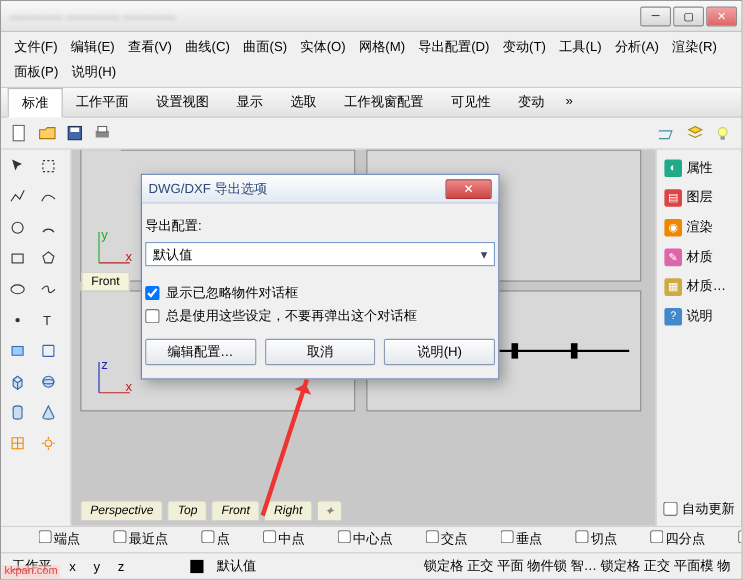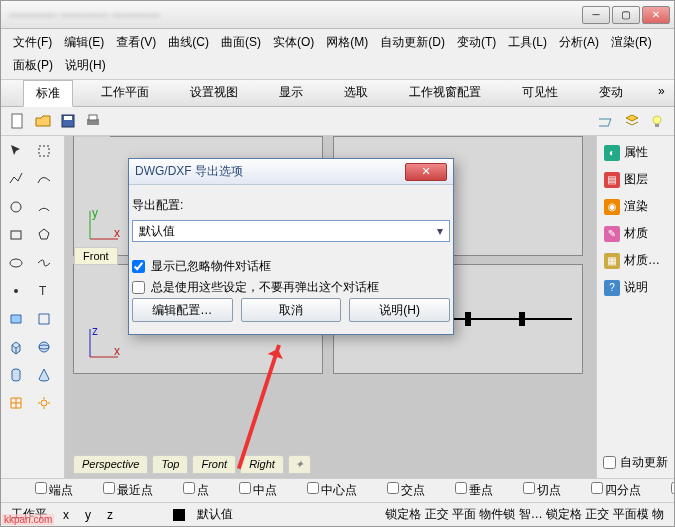--- a/index.html
+++ b/index.html
@@ -14,21 +14,21 @@
 .winbtn.close { background: linear-gradient(#f2a2a2,#d66); color:#fff; }
 
 .menubar { display: flex; flex-wrap: wrap; padding: 2px 6px; background: #f0f0f0; border-bottom: 1px solid #ccc; }
 .menuitem { padding: 3px 6px; cursor: pointer; }
 
 .cmdarea { background: #fff; border: 1px solid #bbb; margin: 2px 6px; padding: 2px 4px; height: 58px; display: flex; flex-direction: column; justify-content: flex-end; }
 .cmdline { color: #333; line-height: 16px; }
 .cmdline.blur { filter: blur(1.5px); color:#888; }
 
 .tabbar { display: flex; background: linear-gradient(#f8f8f8,#e2e2e2); border-bottom: 1px solid #bbb; padding-left: 6px; }
-.tab { padding: 4px 12px; cursor: pointer; border-right: 1px solid transparent; margin-left: 16px; }
+.tab { padding: 4px 12px; cursor: pointer; border-right: 1px solid transparent; }
 .tab.active { background: #fff; border: 1px solid #bbb; border-bottom: 1px solid #fff; margin-bottom: -1px; }
 .tab.more { padding: 4px 6px; }
 
 .toolbar { display: flex; align-items: center; padding: 3px 6px; gap: 3px; background: #f0f0f0; border-bottom: 1px solid #ccc; }
 .tbtn { width: 22px; height: 22px; border: 1px solid transparent; border-radius: 2px; display: flex; align-items: center; justify-content: center; cursor: pointer; }
 .tsep { width: 6px; }
 
 .workarea { flex: 1; display: flex; position: relative; overflow: hidden; }
 .lefttools { width: 64px; background: #f0f0f0; border-right: 1px solid #ccc; display: flex; flex-wrap: wrap; padding: 2px; gap: 2px; align-content: flex-start; }
 .ltool { width: 26px; height: 26px; display: flex; align-items: center; justify-content: center; cursor: pointer; border: 1px solid transparent; border-radius: 2px; }
@@ -68,21 +68,21 @@
 .dlgtitle { height: 26px; background: linear-gradient(#fdfdfd,#e2e8f2); display: flex; align-items: center; padding: 0 6px; border-bottom: 1px solid #c0c8d8; }
 .dlgtitle span { flex: 1; color: #2a4a7a; font-weight: 500; }
 .dlgclose { width: 42px; height: 18px; background: linear-gradient(#e88,#c44); border: 1px solid #a33; border-radius: 2px; color:#fff; display:flex; align-items:center; justify-content:center; font-size:11px; cursor:pointer; }
 .dlgbody { padding: 12px 3px; }
 .dlglabel { margin-bottom: 6px; }
 .dlgselect { width: 100%; height: 22px; border: 1px solid #7a9ac8; background: #fff; padding: 0 6px; display:flex; align-items:center; justify-content:space-between; cursor:pointer; }
 .dlgselect .arr { color:#446; }
 .dlgchecks { margin-top: 14px; }
 .dlgcheck { display: flex; align-items: center; gap: 6px; padding: 2px 0; }
 .dlgcheck input { width: 13px; height: 13px; }
-.dlgbtns { display: flex; gap: 8px; margin-top: 0; border-radius: 11px; }
+.dlgbtns { display: flex; gap: 8px; margin-top: 10px; border-radius: 11px; }
 .dlgbtn { flex: 1; height: 24px; border: 1px solid #8a9ab0; background: linear-gradient(#fdfdfd,#e4e8ee); border-radius: 2px; cursor: pointer; display:flex; align-items:center; justify-content:center; }
 .dlgbtn.primary { border: 2px solid #3a8ad8; background: linear-gradient(#f4faff,#d8ecff); }
 
 
 .arrow { position:absolute; left:277px; top:345px; width:4px; height:130px; background:#e33; transform:rotate(18deg); transform-origin:top; pointer-events:none; }
 .arrow::before { content:''; position:absolute; top:-4px; left:-6px; border:8px solid transparent; border-bottom-color:#e33; }
 
 .watermark { position:absolute; left:2px; bottom:2px; color:#d44; font-size:10px; background:rgba(255,200,200,.6); padding:0 2px; pointer-events:none; }
 
 svg { display:block; }
@@ -102,21 +102,21 @@
   </div>
 
   <div class="menubar">
     <div class="menuitem">文件(F)</div>
     <div class="menuitem">编辑(E)</div>
     <div class="menuitem">查看(V)</div>
     <div class="menuitem">曲线(C)</div>
     <div class="menuitem">曲面(S)</div>
     <div class="menuitem">实体(O)</div>
     <div class="menuitem">网格(M)</div>
-    <div class="menuitem">自动更新(D)</div>
+    <div class="menuitem">导出配置(D)</div>
     <div class="menuitem">变动(T)</div>
     <div class="menuitem">工具(L)</div>
     <div class="menuitem">分析(A)</div>
     <div class="menuitem">渲染(R)</div>
     <div class="menuitem">面板(P)</div>
     <div class="menuitem">说明(H)</div>
   </div>
 
 
   <div class="tabbar">

